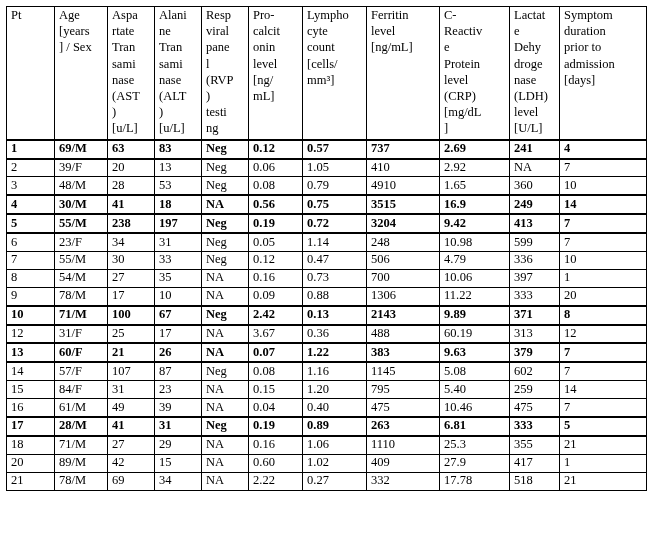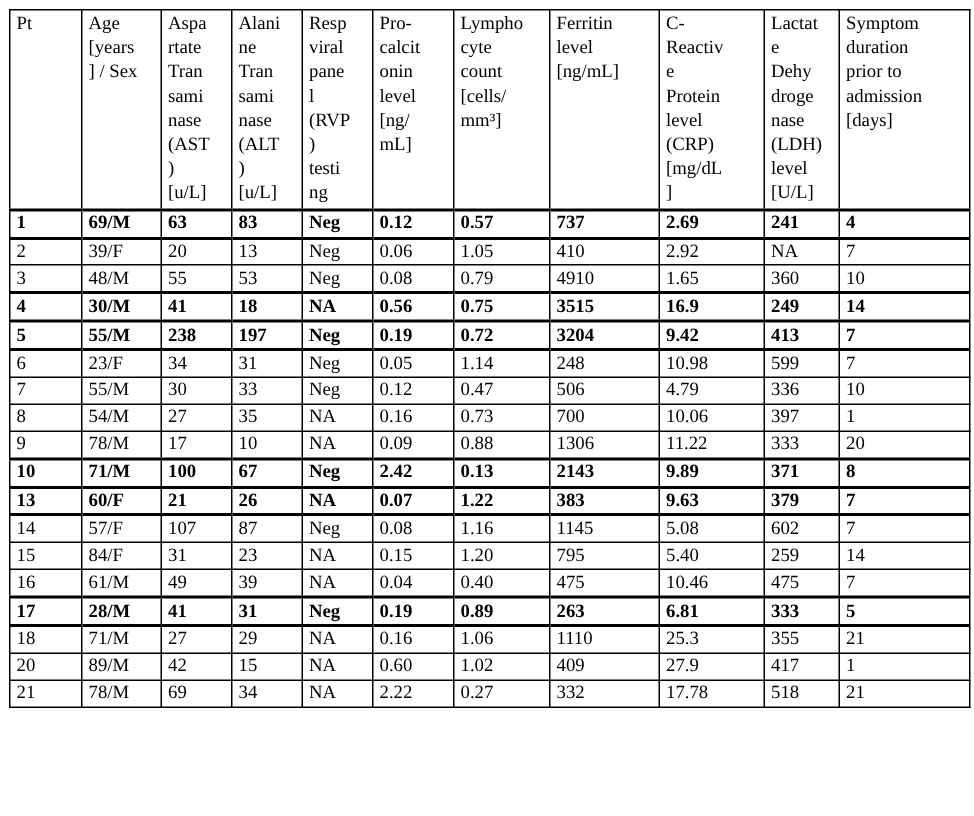--- a/index.html
+++ b/index.html
@@ -158,21 +158,21 @@
         <td>0.06</td>
         <td>1.05</td>
         <td>410</td>
         <td>2.92</td>
         <td>NA</td>
         <td>7</td>
       </tr>
       <tr>
         <td>3</td>
         <td>48/M</td>
-        <td>55</td>
+        <td>28</td>
         <td>53</td>
         <td>Neg</td>
         <td>0.08</td>
         <td>0.79</td>
         <td>4910</td>
         <td>1.65</td>
         <td>360</td>
         <td>10</td>
       </tr>
       <tr class="hl">
@@ -259,20 +259,33 @@
         <td>100</td>
         <td>67</td>
         <td>Neg</td>
         <td>2.42</td>
         <td>0.13</td>
         <td>2143</td>
         <td>9.89</td>
         <td>371</td>
         <td>8</td>
       </tr>
+      <tr>
+        <td>12</td>
+        <td>31/F</td>
+        <td>25</td>
+        <td>17</td>
+        <td>NA</td>
+        <td>3.67</td>
+        <td>0.36</td>
+        <td>488</td>
+        <td>60.19</td>
+        <td>313</td>
+        <td>12</td>
+      </tr>
       <tr class="hl">
         <td>13</td>
         <td>60/F</td>
         <td>21</td>
         <td>26</td>
         <td>NA</td>
         <td>0.07</td>
         <td>1.22</td>
         <td>383</td>
         <td>9.63</td>

